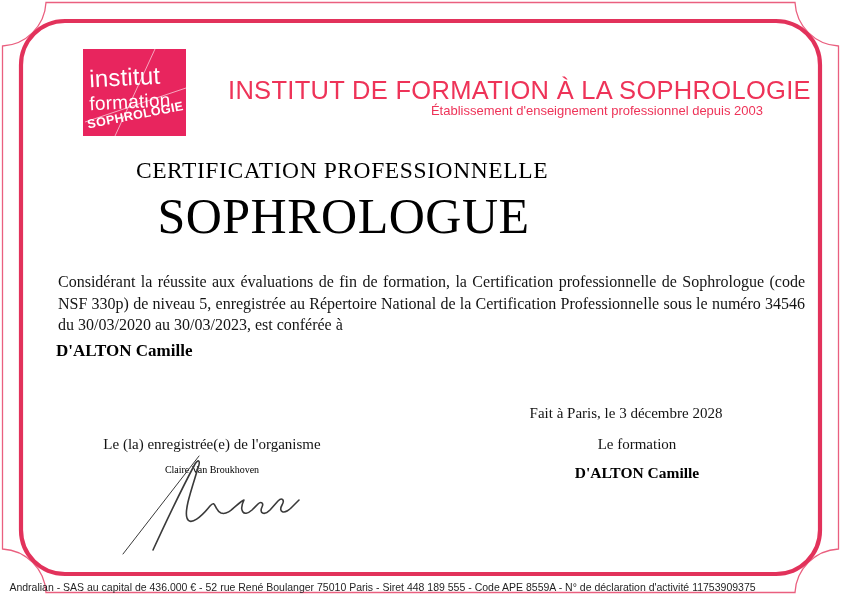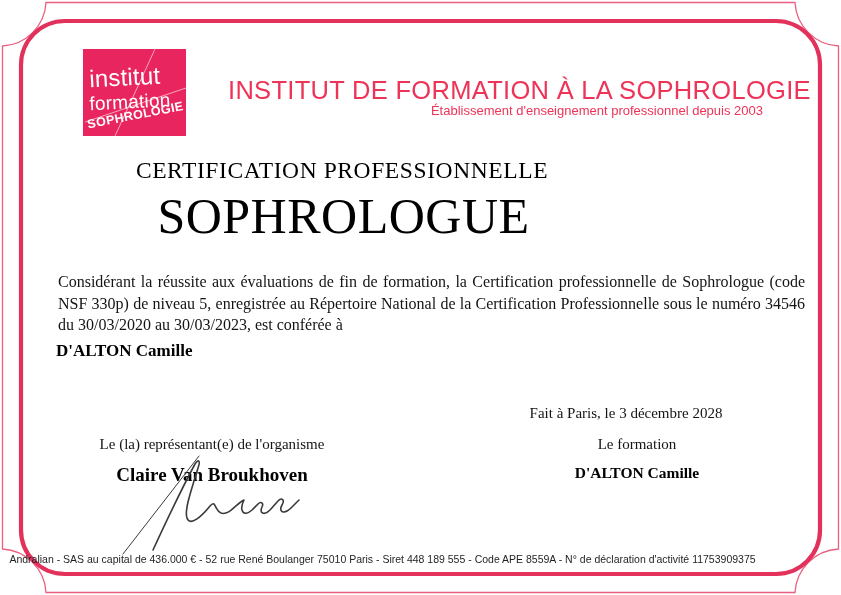--- a/index.html
+++ b/index.html
@@ -45,27 +45,27 @@
   
   .body-par{position:absolute;left:58px;top:271px;width:747px;font-size:16px;line-height:21.5px;
     text-align:justify;color:var(--ink);}
   .recipient{position:absolute;left:56px;top:341px;font-size:17px;font-weight:700;color:#000;}
   .rights{position:absolute;left:56px;top:371px;font-size:15px;color:var(--ink);}
   .dateline{position:absolute;left:476px;top:405px;width:300px;text-align:center;font-size:15px;color:var(--ink);}
 
   
   .role-left{position:absolute;left:62px;top:436px;width:300px;text-align:center;font-size:15px;color:var(--ink);}
   .role-right{position:absolute;left:487px;top:436px;width:300px;text-align:center;font-size:15px;color:var(--ink);}
-  .name-left{position:absolute;left:62px;top:464px;width:300px;text-align:center;font-size:19px;font-weight:700;color:#000;}
+  .name-left{position:absolute;left:62px;top:464px;width:300px;text-align:center;font-size:10px;font-weight:400;color:#000;}
   .name-right{position:absolute;left:487px;top:464px;width:300px;text-align:center;font-size:15.5px;font-weight:700;color:#000;}
   .signature{position:absolute;left:95px;top:450px;width:230px;height:115px;overflow:visible;}
   .signature path{fill:none;stroke:#3a3a3a;stroke-linecap:round;stroke-linejoin:round;}
 
   
-  .footer{position:absolute;left:0;top:553px;width:765px;text-align:center;white-space:nowrap;
+  .footer{position:absolute;left:0;top:581px;width:765px;text-align:center;white-space:nowrap;
     font-family:"Liberation Sans",sans-serif;font-size:10.5px;color:var(--footer-ink);}
 </style>
 </head>
 <body>
 
 <div class="page">
 
   <svg class="frame" viewBox="0 0 841 595" aria-hidden="true">
     <path class="thin" d="M 46 2.5 A 46 46 0 0 1 2.5 46 L 2.5 549 A 46 46 0 0 1 46 592.5 L 795 592.5 A 46 46 0 0 1 838.5 549 L 838.5 46 A 46 46 0 0 1 795 2.5 Z"></path>
     <path class="thick" d="M 65 21 A 44 44 0 0 0 21 65 L 21 530 A 44 44 0 0 0 65 574 L 776 574 A 44 44 0 0 0 820 530 L 820 65 A 44 44 0 0 0 776 21 Z"></path>
@@ -86,21 +86,21 @@
   <div class="org-title">INSTITUT DE FORMATION À LA SOPHROLOGIE</div>
   <div class="org-subtitle">Établissement d'enseignement professionnel depuis 2003</div>
 
   <div class="cert-heading">CERTIFICATION PROFESSIONNELLE</div>
   <div class="cert-title">SOPHROLOGUE</div>
 
   <div class="body-par">Considérant la réussite aux évaluations de fin de formation, la Certification professionnelle de Sophrologue (code NSF 330p) de niveau 5, enregistrée au Répertoire National de la Certification Professionnelle sous le numéro 34546 du 30/03/2020 au 30/03/2023, est conférée à</div>
   <div class="recipient">D'ALTON Camille</div>
   <div class="dateline">Fait à Paris, le 3 décembre 2028</div>
 
-  <div class="role-left">Le (la) représentant(e) de l'organisme</div>
+  <div class="role-left">Le (la) enregistrée(e) de l'organisme</div>
   <div class="role-right">Le formation</div>
   <div class="name-left">Claire Van Broukhoven</div>
   <div class="name-right">D'ALTON Camille</div>
 
   <svg class="signature" viewBox="0 0 230 115" aria-hidden="true">
     <path style="stroke-width:1" d="M 28 104 L 104 6"></path>
     <path style="stroke-width:1.6" d="M 58 100 C 70 74 86 40 100 14
          C 103 9 106 10 103 18
          C 97 38 89 60 92 68
          C 95 77 107 66 115 56

